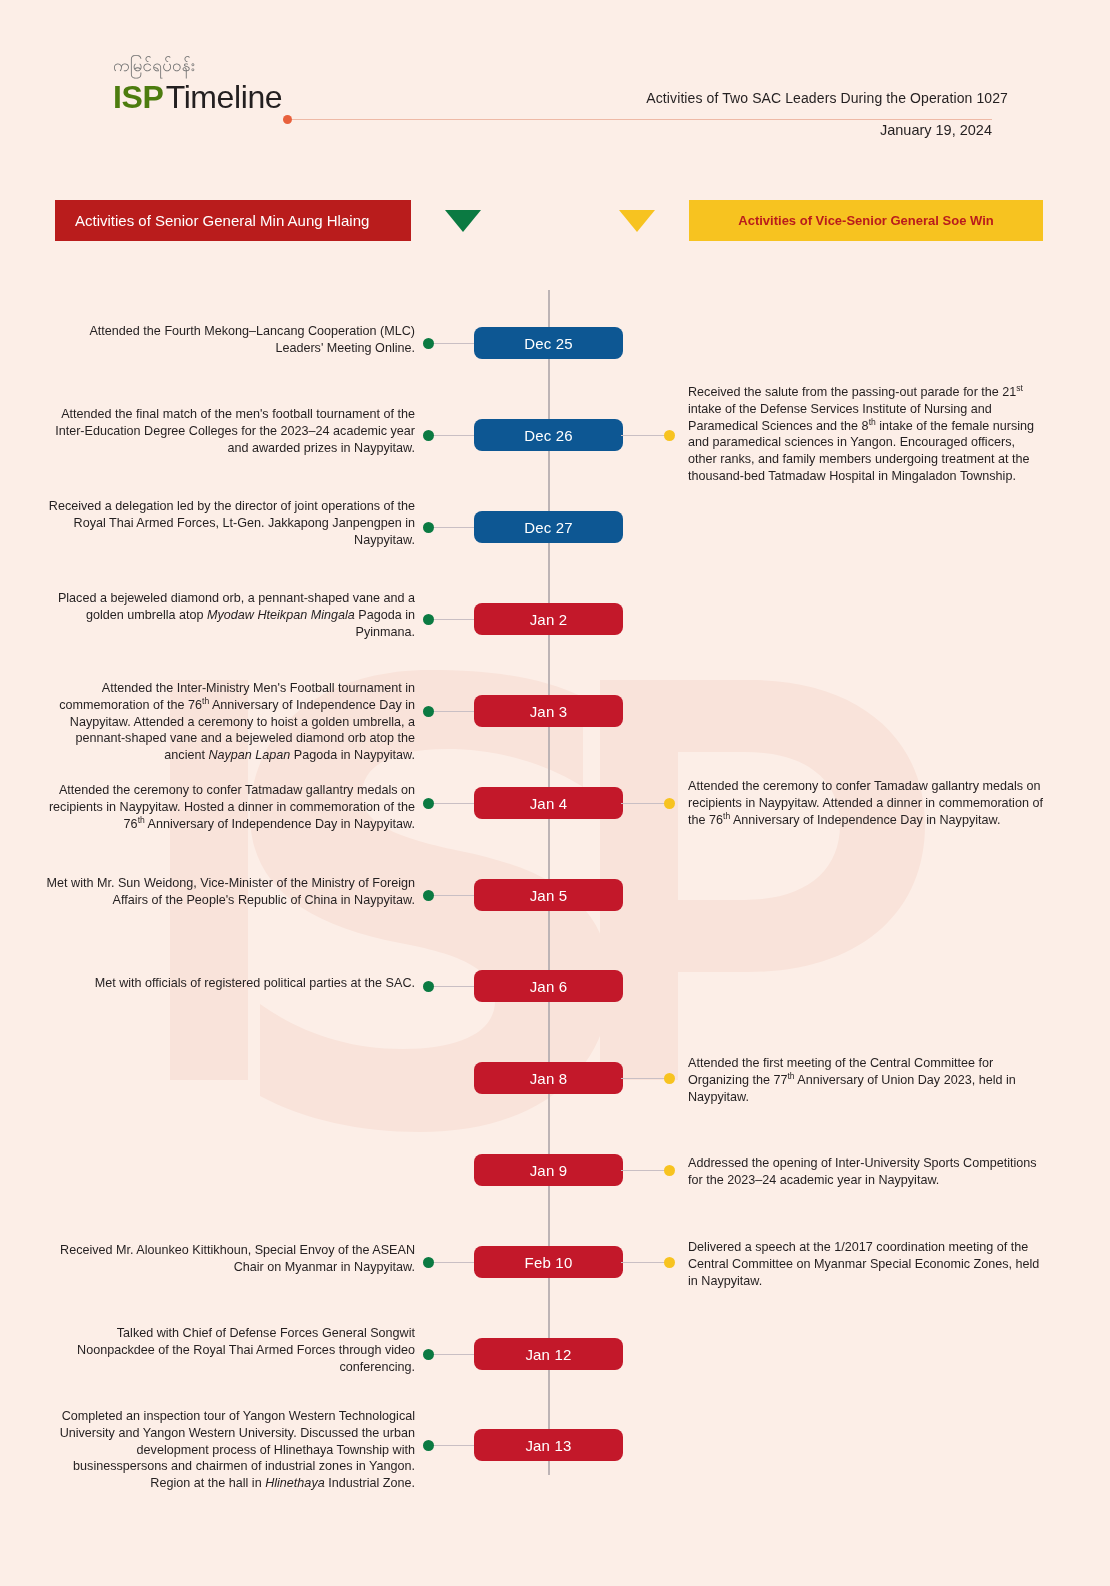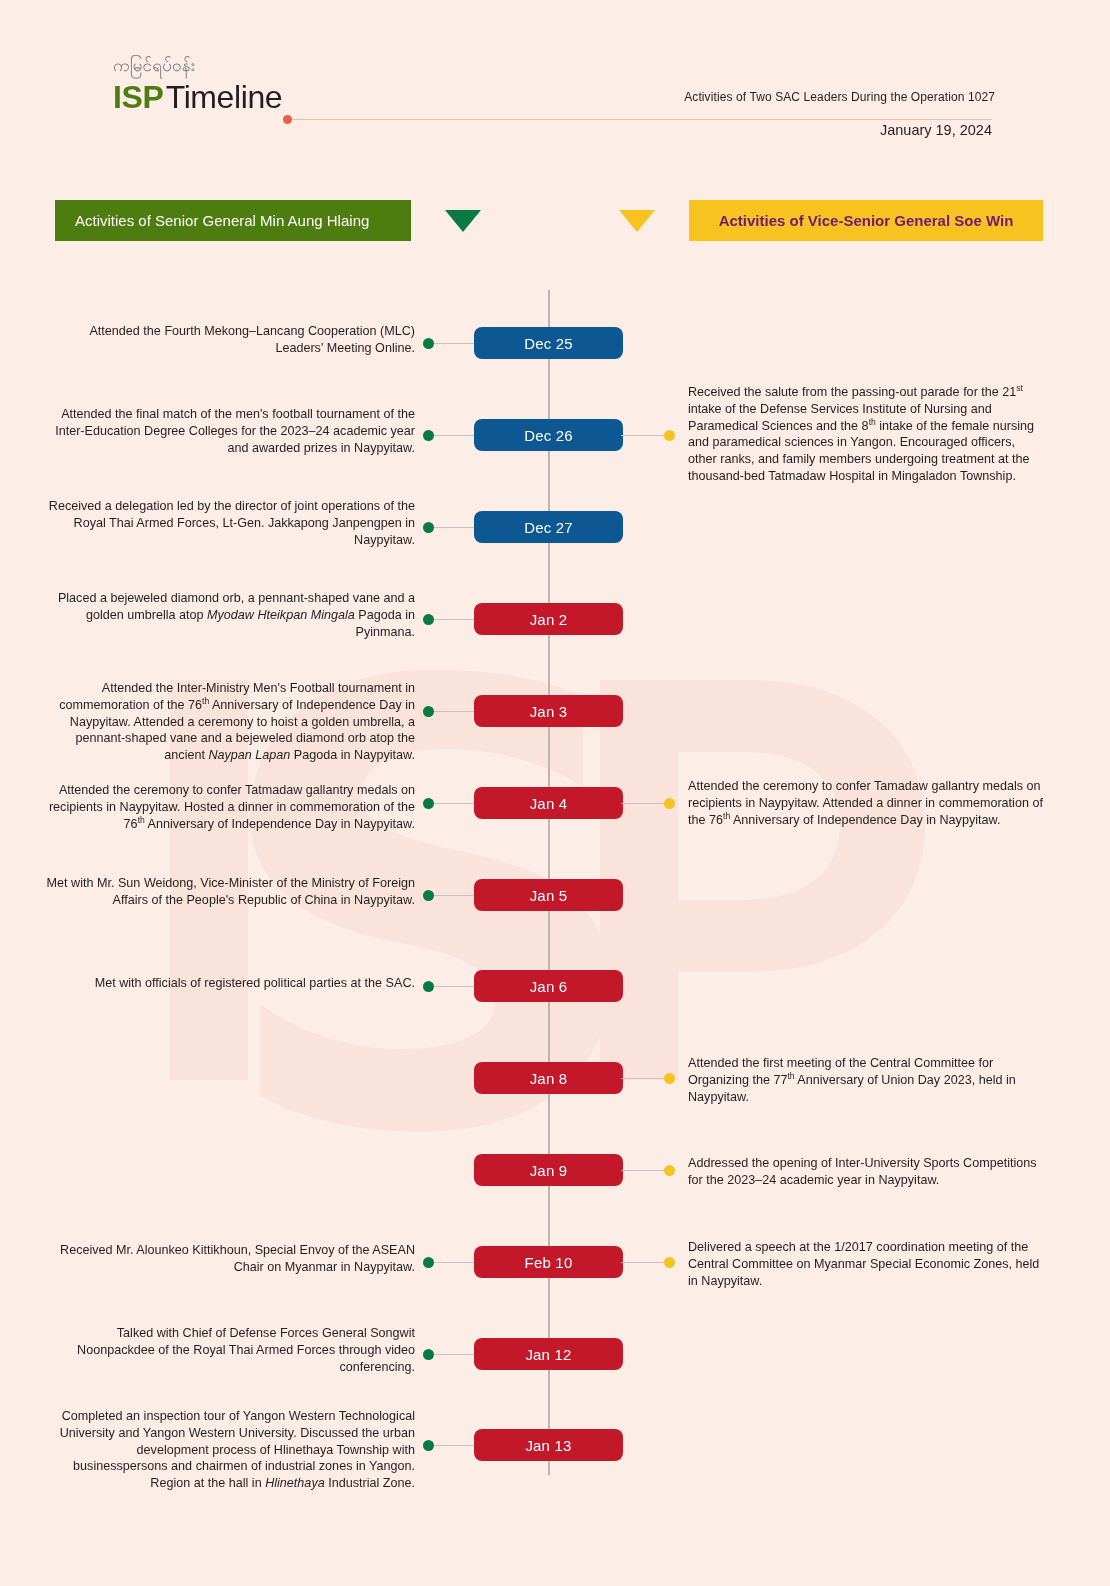--- a/index.html
+++ b/index.html
@@ -69,23 +69,23 @@
     position: absolute;
     left: 292px;
     top: 119px;
     width: 700px;
     height: 1px;
     background: #eeb9a6;
   }
 
   #header-title {
     position: absolute;
-    right: 115px;
+    right: 102px;
     top: 90px;
-    font-size: 12px;
+    font-size: 14px;
     color: #231f20;
     letter-spacing: 0.1px;
     white-space: nowrap;
   }
   #header-date {
     position: absolute;
     right: 118px;
     top: 122px;
     font-size: 14.5px;
     color: #231f20;
@@ -96,39 +96,39 @@
   .banner {
     position: absolute;
     height: 41px;
     display: flex;
     align-items: center;
     z-index: 3;
   }
   #banner-left {
     left: 55px; top: 200px;
     width: 356px;
-    background: #4d7c0f;
+    background: #b91c1c;
     justify-content: flex-start;
     padding-left: 20px;
   }
   #banner-left span {
     color: #ffffff;
     font-size: 15px;
     font-weight: 500;
     white-space: nowrap;
   }
   #banner-right {
     left: 689px; top: 200px;
     width: 354px;
     background: #f7c320;
     justify-content: center;
   }
   #banner-right span {
-    color: #701a75;
-    font-size: 15px;
+    color: #b91c1c;
+    font-size: 13px;
     font-weight: 600;
     white-space: nowrap;
   }
 
   .tri {
     position: absolute;
     width: 0; height: 0;
     border-left: 18px solid transparent;
     border-right: 18px solid transparent;
     z-index: 3;

